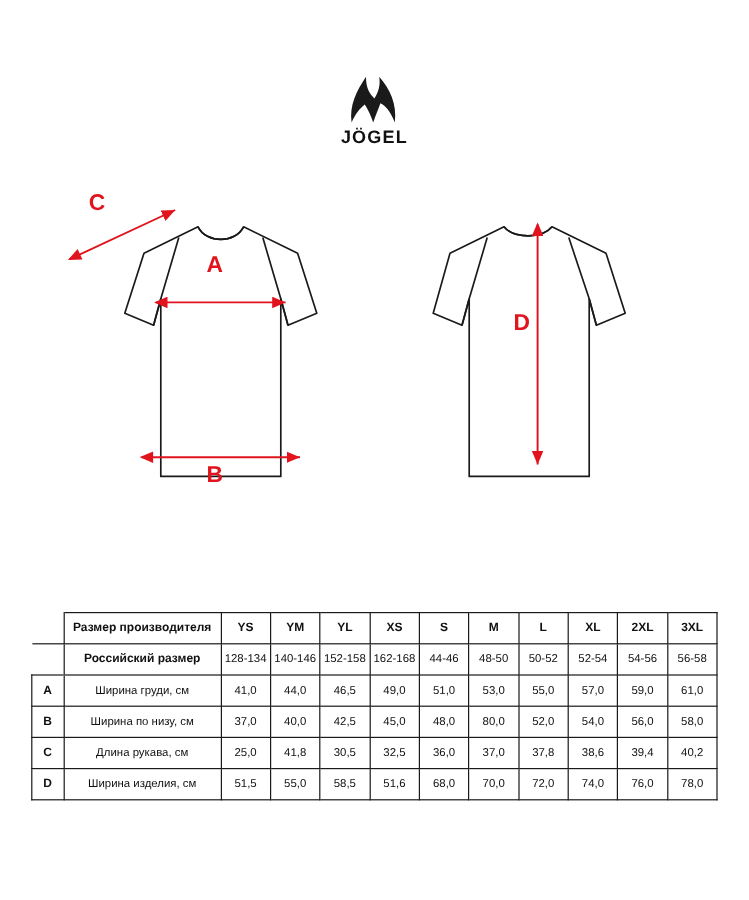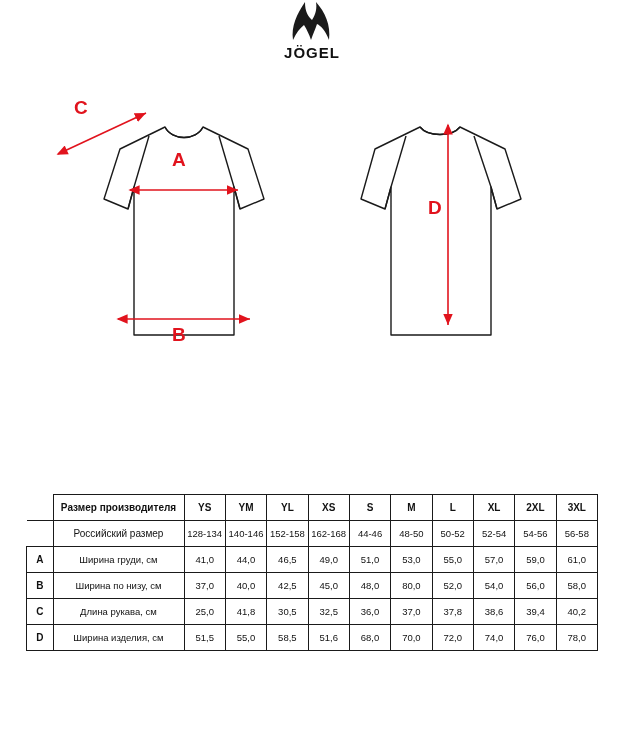--- a/index.html
+++ b/index.html
@@ -15,20 +15,21 @@
     position: relative;
     overflow: hidden;
   }
 
   
   .header {
     display: flex;
     align-items: center;
     justify-content: center;
     gap: 18px;
+    padding-top: 62px;
   }
   .logo {
     width: 78px;
     display: flex;
     flex-direction: column;
     align-items: center;
   }
   .logo-mark {
     width: 62px;
     height: 42px;
@@ -58,21 +59,21 @@
   .figures svg {
     position: absolute;
     left: 0;
     top: 0;
   }
 
   
   .table-wrap {
     position: absolute;
     left: 26px;
-    top: 494px;
+    top: 510px;
     width: 572px;
   }
   table {
     border-collapse: collapse;
     width: 100%;
     table-layout: fixed;
   }
   td, th {
     border: 1px solid #1a1a1a;
     height: 25px;
@@ -89,21 +90,21 @@
   }
   td.rowlabel {
     width: 126px;
     text-align: center;
   }
   tr.head td {
     font-weight: bold;
     font-size: 10px;
   }
   tr.head2 td.rowlabel {
-    font-weight: normal;
+    font-weight: bold;
     font-size: 10px;
     margin-top: 40px;
   }
   .nolines {
     border-left: none;
     border-top: none;
     border-bottom: none;
   }
   .blank-corner {
     border-left: none;

